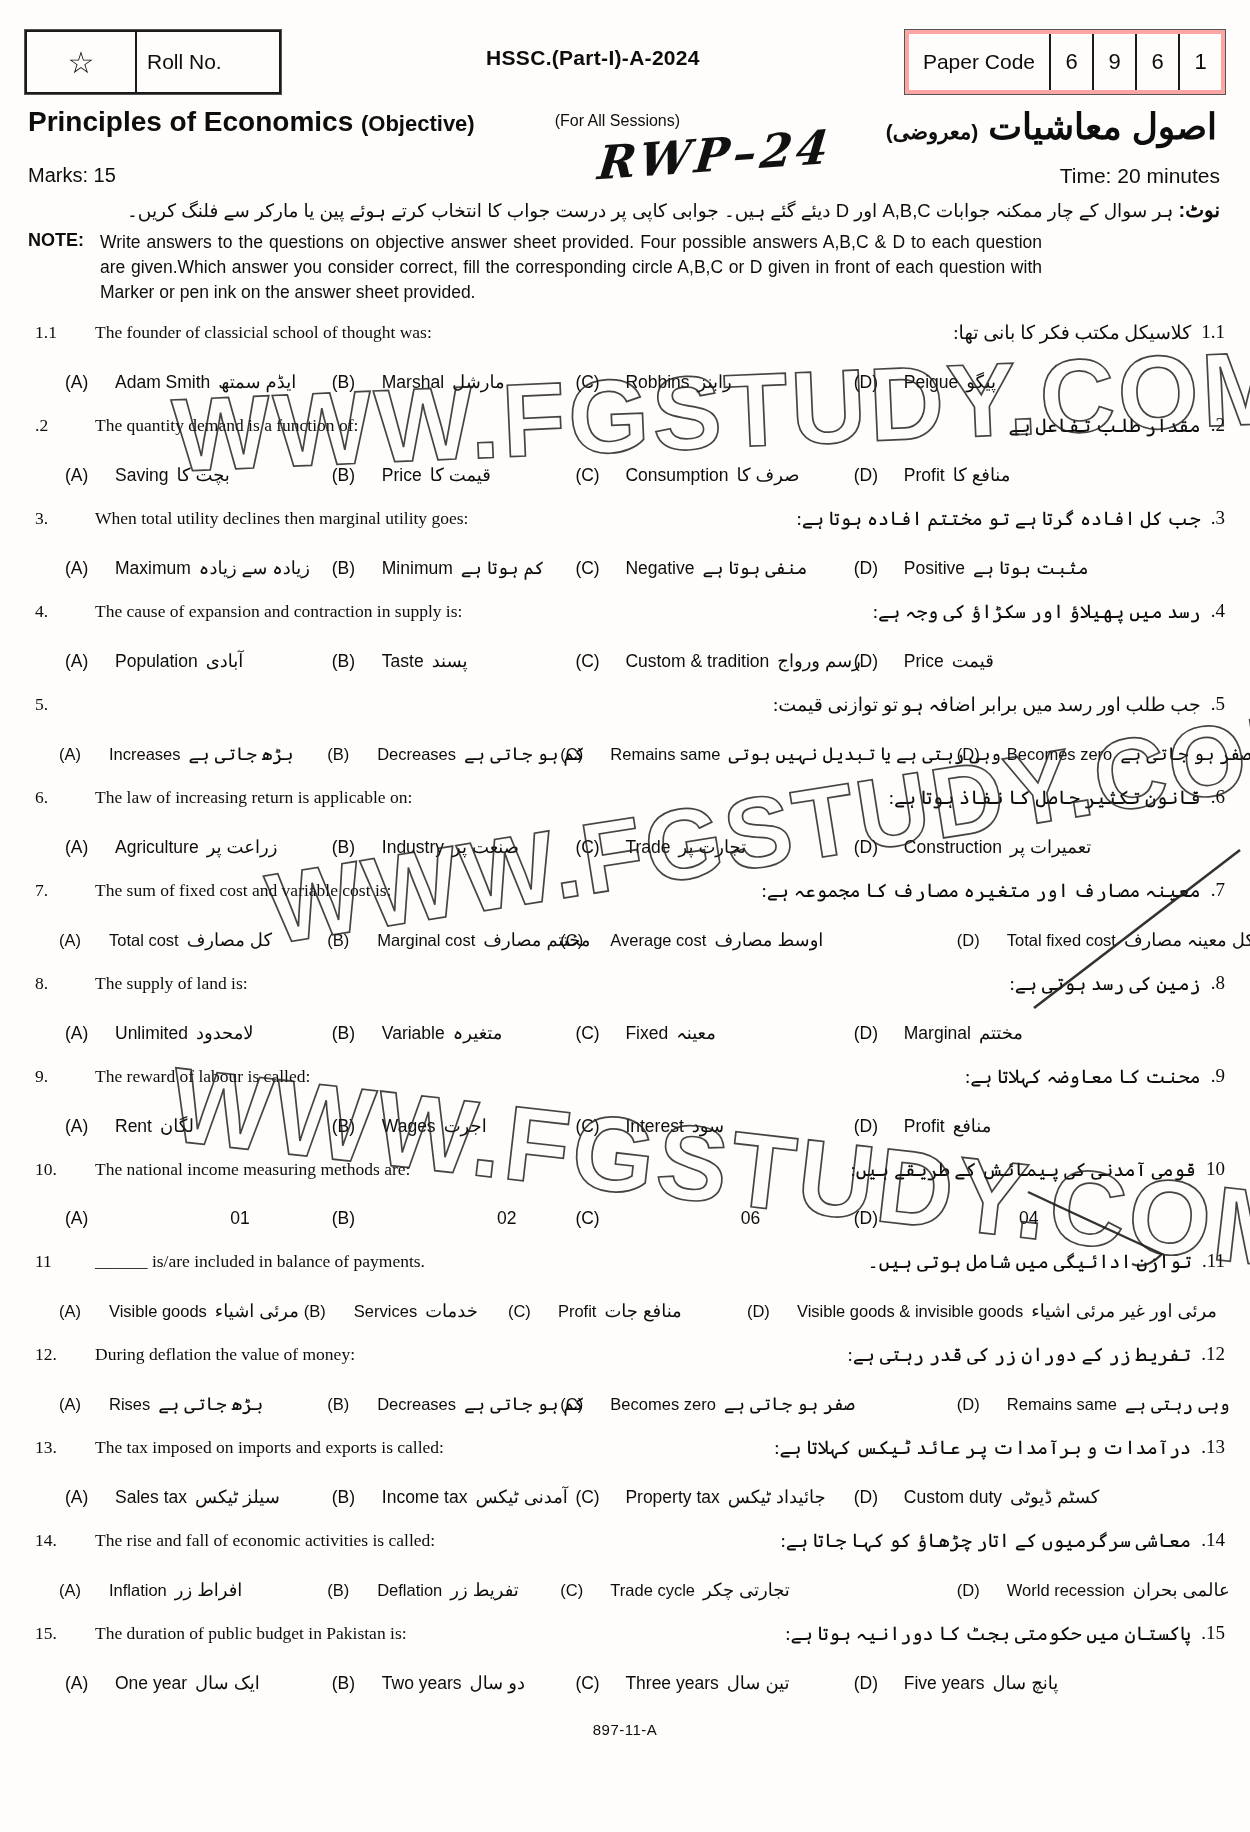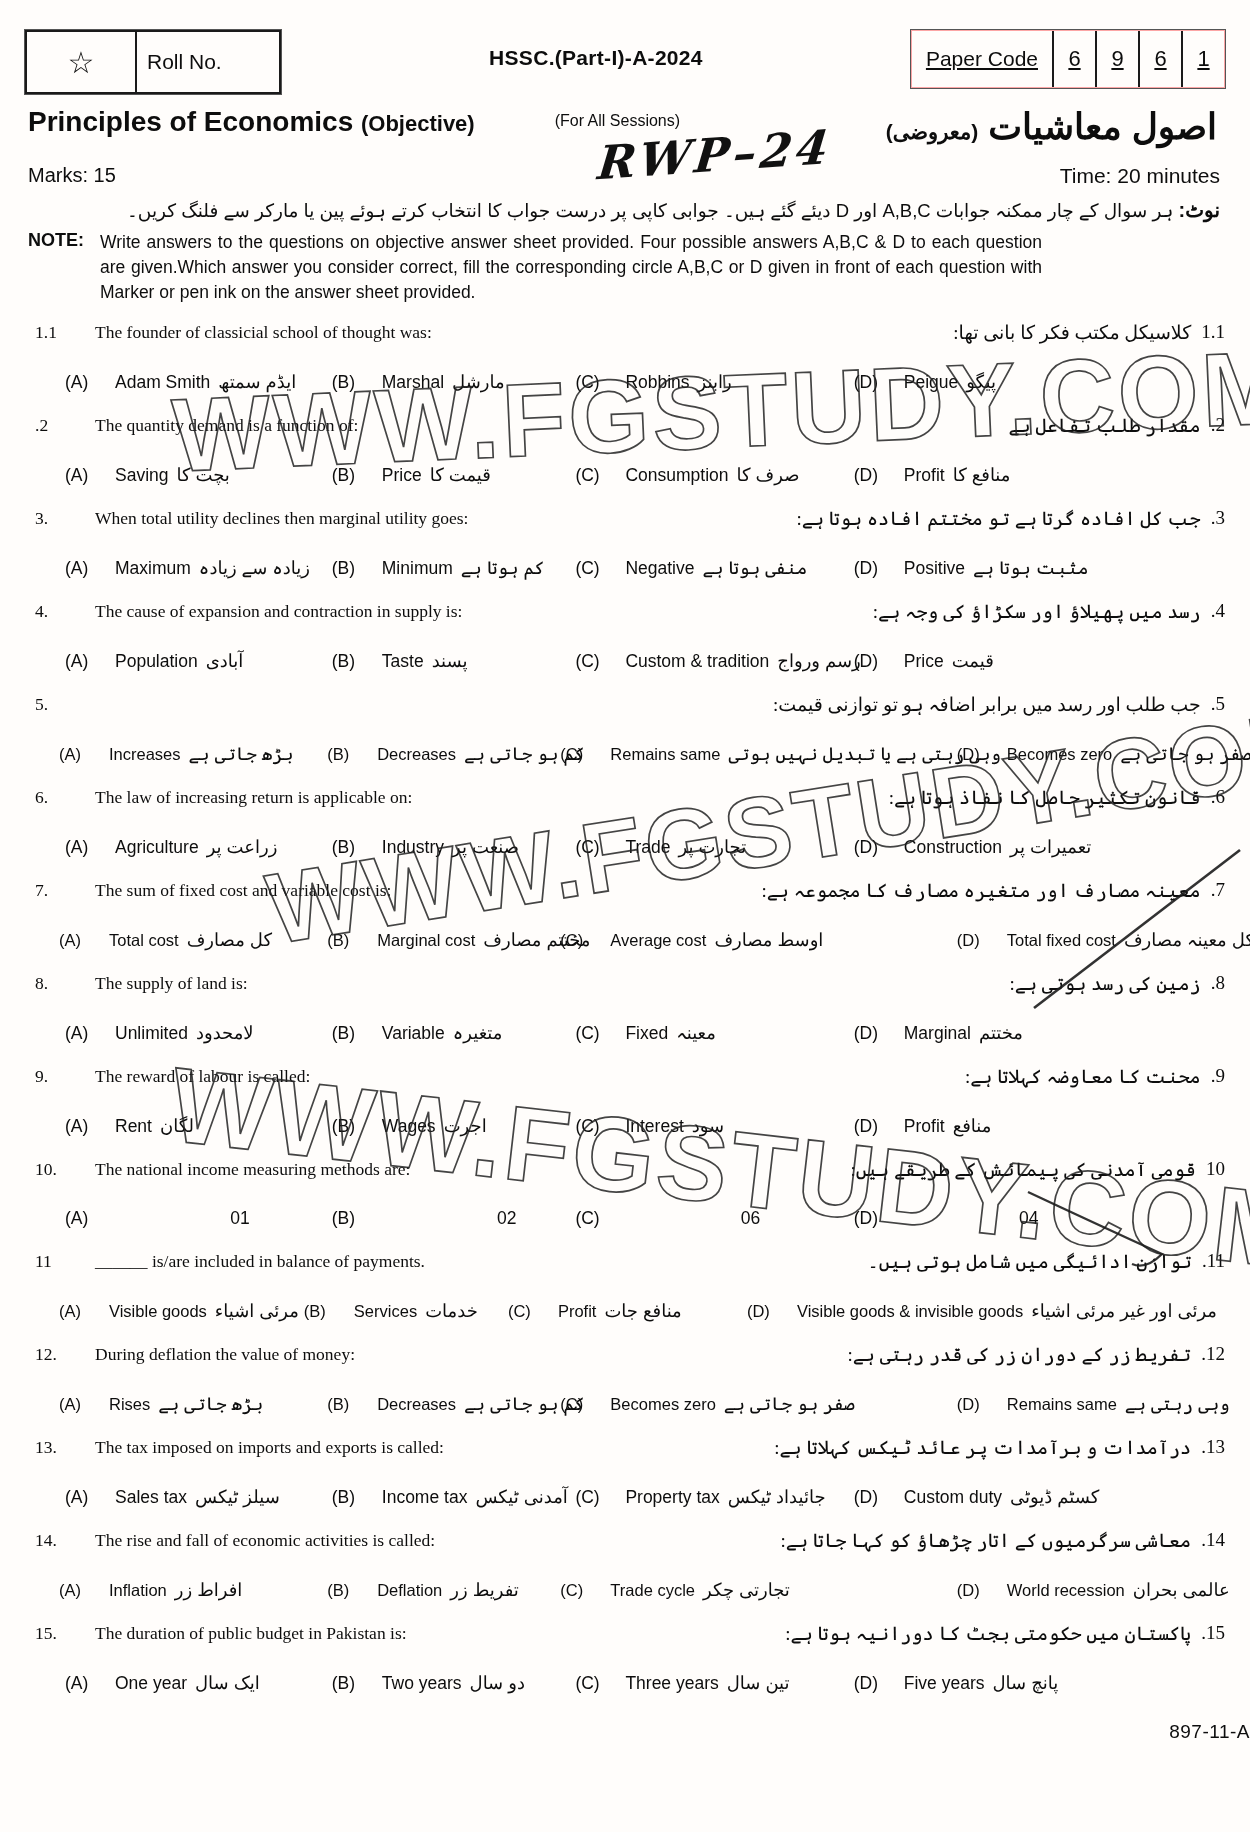--- a/index.html
+++ b/index.html
@@ -7,21 +7,21 @@
     position:relative;width:1250px;height:1832px;margin:0 auto;
     background:#fffdfb;color:#0d0d0d;overflow:hidden;
     font-family:"Liberation Sans",sans-serif;
   }
   
   .hdr-row{display:flex;align-items:flex-start;padding:30px 25px 0 25px;}
   .rollbox{display:flex;border:2px solid #1a1a1a;height:60px;width:252px;box-shadow:0 0 0 1px #555;}
   .rollbox .star-cell{width:108px;border-right:2px solid #1a1a1a;display:flex;align-items:center;justify-content:center;font-size:30px;}
   .rollbox .roll-cell{flex:1;display:flex;align-items:center;padding-left:10px;font-size:21px;}
   .exam-code{flex:1;text-align:center;font-weight:700;font-size:21px;padding-top:16px;letter-spacing:.3px;}
-  .papercode-box{display:flex;border:1px solid #fca5a5;height:56px;box-shadow:0 0 0 1px #555;text-decoration:underline;}
+  .papercode-box{display:flex;border:4px solid #fca5a5;height:56px;box-shadow:0 0 0 1px #555;}
   .papercode-box .pc-label{display:flex;align-items:center;padding:0 14px;font-size:21px;}
   .papercode-box .pc-digit{width:41px;border-left:2px solid #1a1a1a;display:flex;align-items:center;justify-content:center;font-size:22px;}
   
   .title-row{display:flex;align-items:flex-start;padding:12px 25px 0 28px;}
   .t-en{font-size:28px;font-weight:700;white-space:nowrap;}
   .t-en .t-obj{font-size:22px;}
   .t-sessions{font-size:16px;font-weight:400;margin-left:80px;padding-top:6px;white-space:nowrap;}
   .t-ur{margin-left:auto;direction:rtl;font-size:36px;font-weight:700;padding-right:8px;white-space:nowrap;}
   .t-ur .t-ur-sub{font-size:21px;font-weight:700;}
   .marks-row{display:flex;padding:16px 30px 0 28px;}
@@ -45,21 +45,21 @@
   .q-num{width:60px;flex:none;font-size:17.5px;}
   .q-en{font-size:17.5px;white-space:nowrap;}
   .q-ur{margin-left:auto;direction:rtl;display:flex;gap:10px;font-size:19px;text-align:right;white-space:nowrap;}
   .q-opts{display:grid;grid-template-columns:23% 21% 24% 32%;padding-left:30px;font-size:17.5px;}
   .q-opts .opt{white-space:nowrap;}
   .opt-letter{display:inline-block;min-width:50px;}
   .opt-ur{direction:rtl;unicode-bidi:isolate;margin-left:8px;font-size:18px;}
   .q-opts.tight{grid-template-columns:23% 20% 34% 23%;font-size:16.5px;padding-left:24px;}
   .q-opts.wide-d{grid-template-columns:21% 17.5% 20.5% 41%;font-size:16.5px;padding-left:24px;}
   .q-opts.centered .opt-en{display:inline-block;min-width:110px;text-align:center;margin-left:70px;}
-  .footer{ text-align:right;font-size:19px;padding-top:6px;letter-spacing:.5px;}
+  .footer{ text-align:center;font-size:15px;padding-top:6px;letter-spacing:.5px;}
   
   .wm{
     position:absolute;font-weight:700;white-space:nowrap;pointer-events:none;
     color:transparent;-webkit-text-stroke:1.7px rgba(35,35,35,.85);
     letter-spacing:3px;z-index:5;
   }
   #wm1{left:172px;top:352px;font-size:104px;transform:rotate(-2.5deg);}
   #wm2{left:262px;top:768px;font-size:100px;transform:rotate(-9deg);}
   #wm3{left:168px;top:1108px;font-size:106px;transform:rotate(6.5deg);}
   .pen-svg{position:absolute;left:0;top:0;z-index:6;pointer-events:none;}

